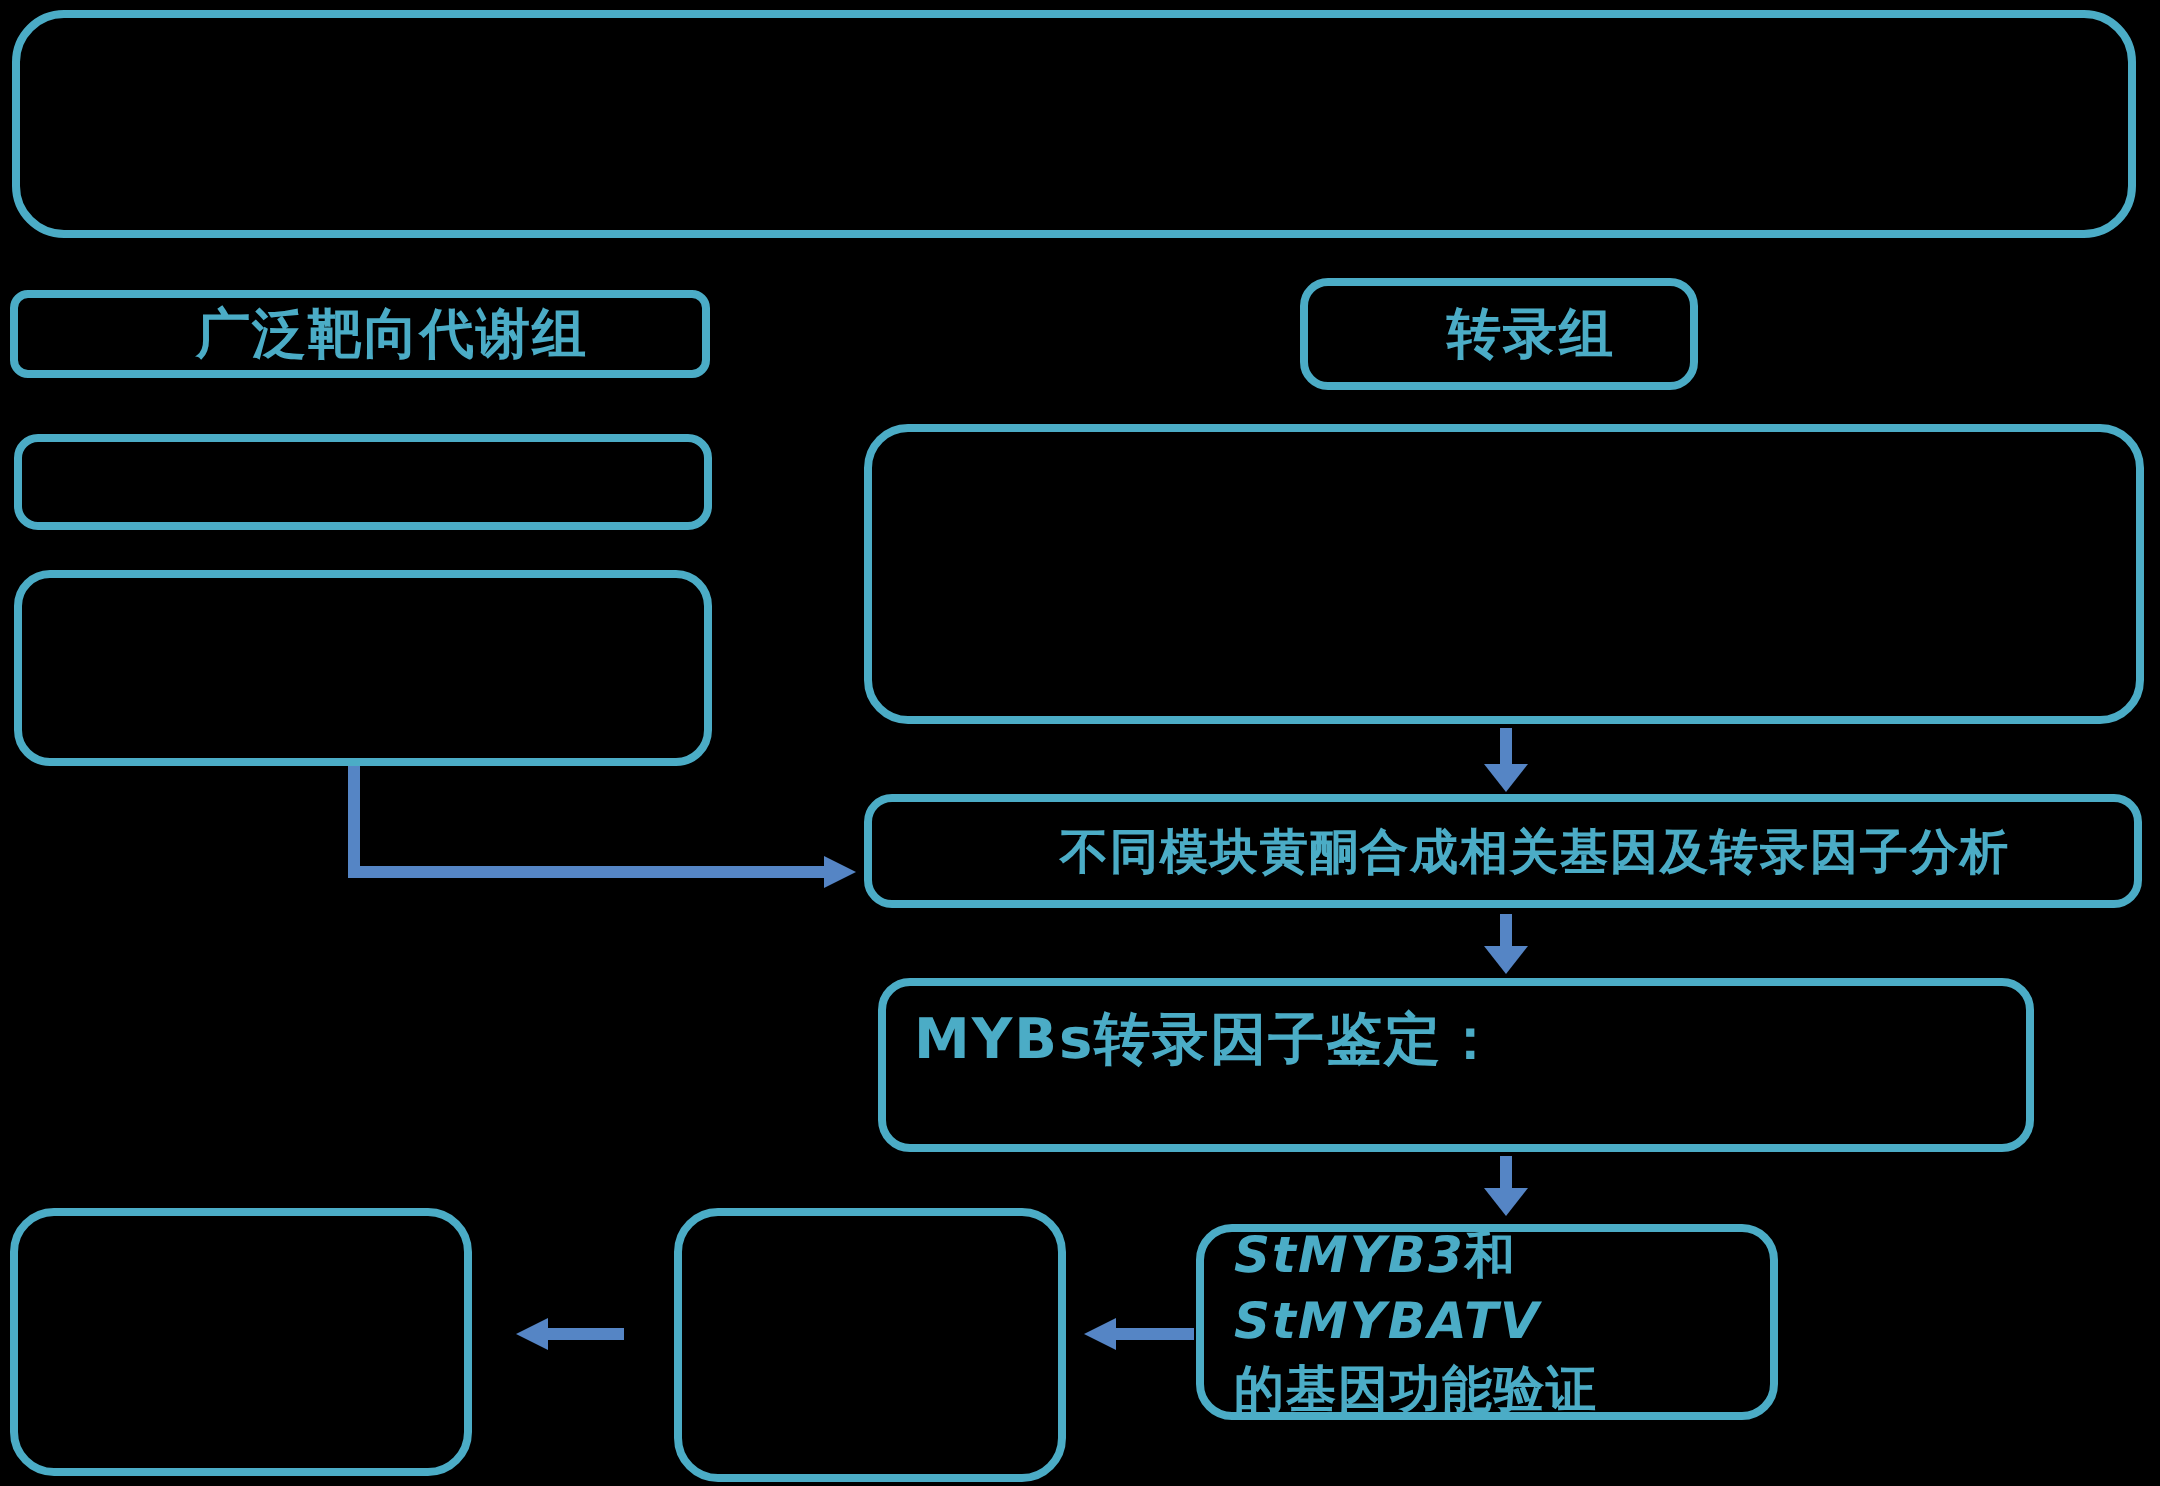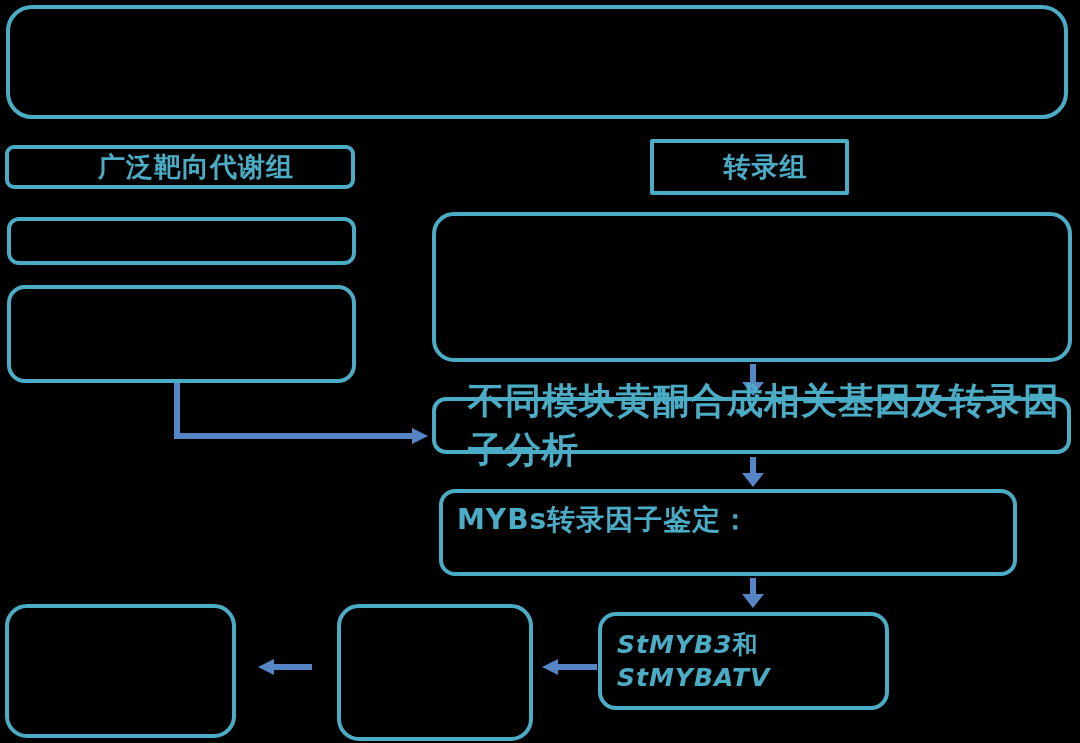--- a/index.html
+++ b/index.html
@@ -11,25 +11,25 @@
     position:absolute;box-sizing:border-box;
     border:4px solid #4BACC6;background:transparent;padding-left:32px;
   }
   .box-label{
     color:#4BACC6;font-weight:bold;letter-spacing:1px;
   }
   .center{display:flex;align-items:center;justify-content:center;}
   
   .top-box{left:6px;top:5px;width:1062px;height:114px;border-radius:26px;}
   .metab-label{left:5px;top:145px;width:350px;height:44px;border-radius:9px;font-size:27px;}
-  .transcr-label{left:650px;top:139px;width:199px;height:56px;border-radius:2px;font-size:27px;}
+  .transcr-label{left:650px;top:139px;width:199px;height:56px;border-radius:14px;font-size:27px;}
   .left-box-2{left:7px;top:217px;width:349px;height:48px;border-radius:12px;}
   .left-box-3{left:7px;top:285px;width:349px;height:98px;border-radius:18px;}
   .right-big-box{left:432px;top:212px;width:640px;height:150px;border-radius:22px;}
-  .module-box{left:432px;top:397px;width:639px;height:57px;border-radius:14px;font-size:36px;}
+  .module-box{left:432px;top:397px;width:639px;height:57px;border-radius:14px;font-size:24px;}
   .mybs-box{left:439px;top:489px;width:578px;height:87px;border-radius:16px;}
   .mybs-box .box-label{position:absolute;left:14px;top:8px;font-size:28px;}
   .stmyb-box{left:598px;top:612px;width:291px;height:98px;border-radius:18px;
     display:flex;flex-direction:column;justify-content:center;padding-left:15px;}
   .stmyb-box .line{font-size:25px;line-height:1.34;}
   .stmyb-box .gene{font-style:italic;}
   .bottom-mid-box{left:337px;top:604px;width:196px;height:137px;border-radius:22px;}
   .bottom-left-box{left:5px;top:604px;width:231px;height:134px;border-radius:22px;}
   
   .shaft-v{position:absolute;width:6px;background:#5585C5;}
@@ -78,20 +78,21 @@
 
   <div class="box mybs-box">
     <span class="box-label">MYBs转录因子鉴定：</span>
   </div>
 
   <div class="shaft-v" style="left:750px;top:578px;height:18px;"></div>
   <div class="head-down" style="left:742px;top:594px;"></div>
 
   <div class="box stmyb-box">
     <span class="line box-label"><span class="gene">StMYB3</span><span>和</span><span class="gene">StMYBATV</span></span>
+    <span class="line box-label">的基因功能验证</span>
   </div>
 
   <div class="shaft-h" style="left:556px;top:664px;width:41px;"></div>
   <div class="head-left" style="left:542px;top:659px;"></div>
 
   <div class="box bottom-mid-box"></div>
 
   <div class="shaft-h" style="left:272px;top:664px;width:40px;"></div>
   <div class="head-left" style="left:258px;top:659px;"></div>
 

